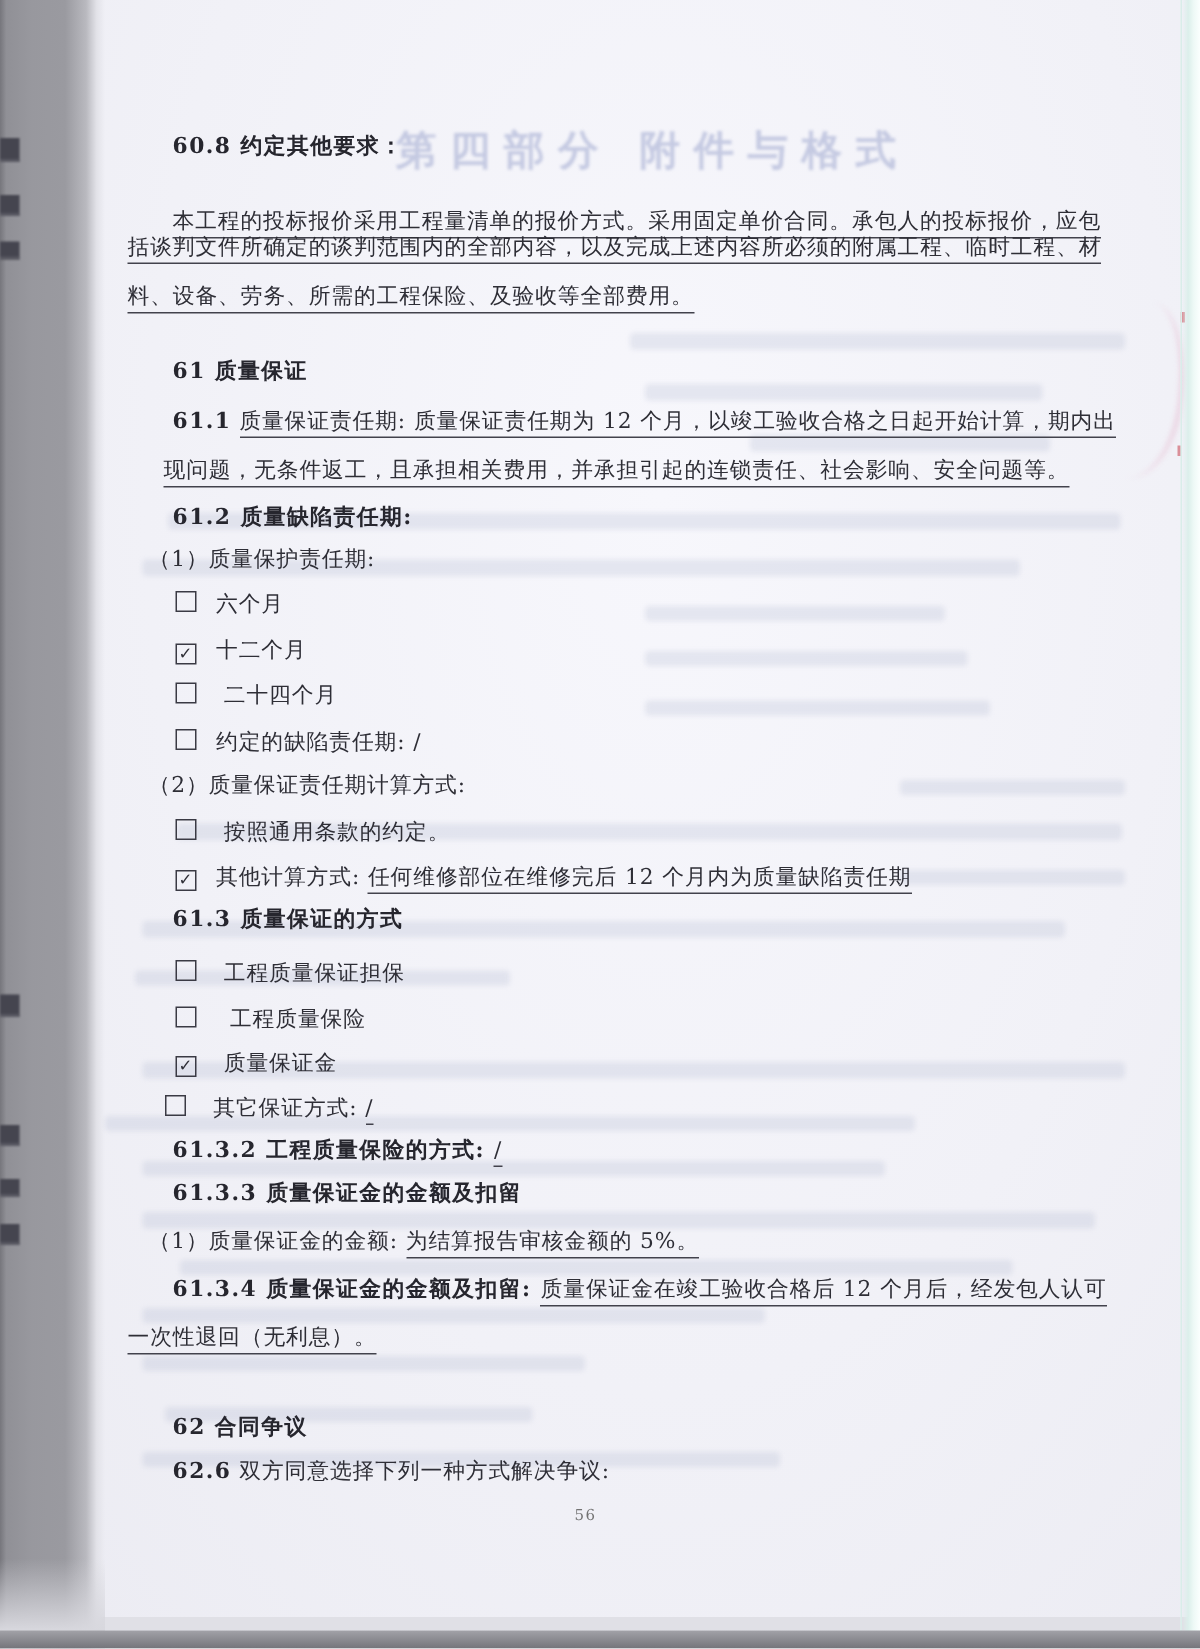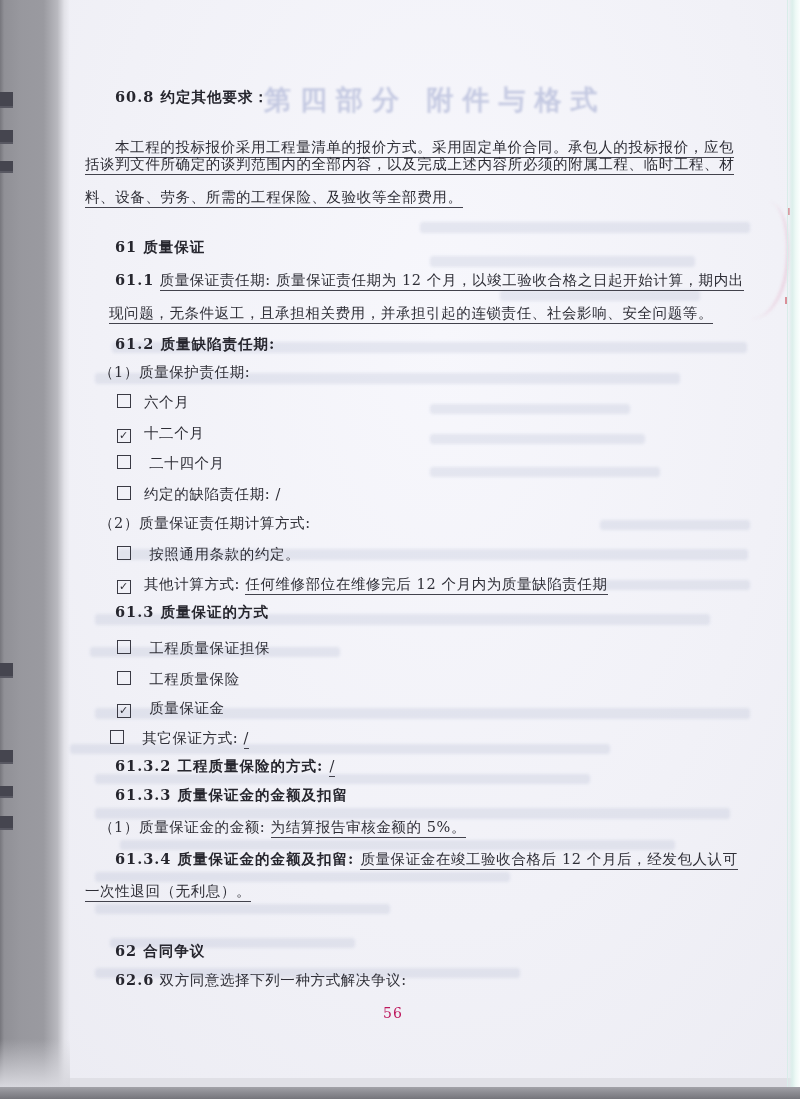--- a/index.html
+++ b/index.html
@@ -51,21 +51,21 @@
   
   .pink-arc{
     position:absolute;left:744px;top:202px;width:42px;height:118px;z-index:2;
     border-right:3px solid rgba(224,158,186,0.38);
     border-radius:0 60% 70% 0 / 0 55% 45% 0;
     transform:rotate(7deg);filter:blur(1.6px);
   }
   .red-tick{position:absolute;width:3px;height:7px;background:rgba(198,62,76,0.55);z-index:2;filter:blur(0.4px);}
   .page-number{
     position:absolute;left:383px;top:1005px;z-index:3;
-    font-size:14px;color:#be185d;letter-spacing:1px;
+    font-size:10px;color:#737373;letter-spacing:1px;
   }
 </style>
 </head>
 <body>
 
 <div class="left-edge"></div>
 <div class="left-edge-fade"></div>
 <div class="right-edge"></div>
 <div class="bottom-edge-light"></div>
 <div class="bottom-edge-dark"></div>
@@ -88,21 +88,21 @@
     <div class="line" style="left: 99px; top: 363px; text-align: right;"><span class="">（1）质量保护责任期:</span></div>
     <div class="line" style="left: 117px; top: 393px;"><span class="checkbox"></span><span class="">六个月</span></div>
     <div class="line" style="left: 117px; top: 424px;"><span class="checkbox checked">✓</span><span class="">十二个月</span></div>
     <div class="line" style="left: 117px; top: 454px;"><span class="checkbox"></span><span class=""> 二十四个月</span></div>
     <div class="line" style="left: 117px; top: 485px;"><span class="checkbox"></span><span class="">约定的缺陷责任期: /</span></div>
     <div class="line" style="left: 99px; top: 514px;"><span class="">（2）质量保证责任期计算方式:</span></div>
     <div class="line" style="left: 117px; top: 545px;"><span class="checkbox"></span><span class="">  按照通用条款的约定。</span></div>
     <div class="line" style="left: 117px; top: 575px;"><span class="checkbox checked">✓</span><span class="">其他计算方式: </span><span class="u"> 任何维修部位在维修完后 12 个月内为质量缺陷责任期 </span></div>
     <div class="line" style="left: 115px; top: 603px;"><span class="b ">61.3</span><span class="b ">  质量保证的方式</span></div>
     <div class="line" style="left: 117px; top: 639px; text-align: right;"><span class="checkbox"></span><span class="">  工程质量保证担保</span></div>
-    <div class="line" style="left: 117px; top: 670px;"><span class="checkbox"></span><span class="">  工程质量保险</span></div>
+    <div class="line" style="left: 117px; top: 670px; font-family: Liberation Mono, monospace;"><span class="checkbox"></span><span class="">  工程质量保险</span></div>
     <div class="line" style="left: 117px; top: 699px;"><span class="checkbox checked">✓</span><span class="">  质量保证金</span></div>
     <div class="line" style="left: 110px; top: 729px; text-align: center;"><span class="checkbox"></span><span class=""> 其它保证方式: </span><span class="u">/    </span></div>
     <div class="line" style="left: 115px; top: 757px;"><span class="b ">61.3.2</span><span class="b ">  工程质量保险的方式: </span><span class="u"> /    </span></div>
     <div class="line" style="left: 115px; top: 786px;"><span class="b ">61.3.3</span><span class="b ">  质量保证金的金额及扣留</span></div>
     <div class="line" style="left: 99px; top: 818px;"><span class="">（1）质量保证金的金额: </span><span class="u"> 为结算报告审核金额的 5%。  </span></div>
     <div class="line" style="left: 115px; top: 850px;"><span class="b ">61.3.4</span><span class="b ">  质量保证金的金额及扣留: </span><span class="u">质量保证金在竣工验收合格后 12 个月后，经发包人认可</span></div>
     <div class="line" style="left: 85px; top: 882px;"><span class="u">一次性退回（无利息）。</span></div>
     <div class="line" style="left: 115px; top: 942px; text-align: center;"><span class="b ">62</span><span class="b ">  合同争议</span></div>
     <div class="line" style="left: 115px; top: 971px;"><span class="b ">62.6</span><span class="">  双方同意选择下列一种方式解决争议:</span></div>
   </div>

